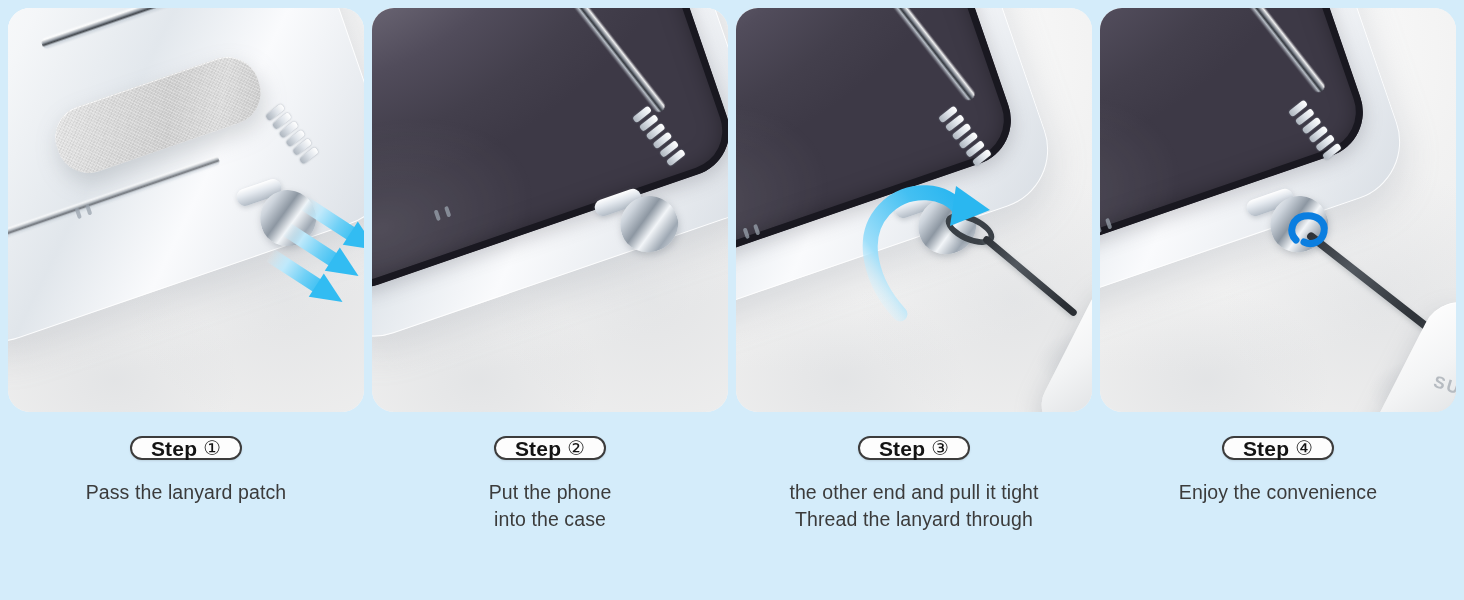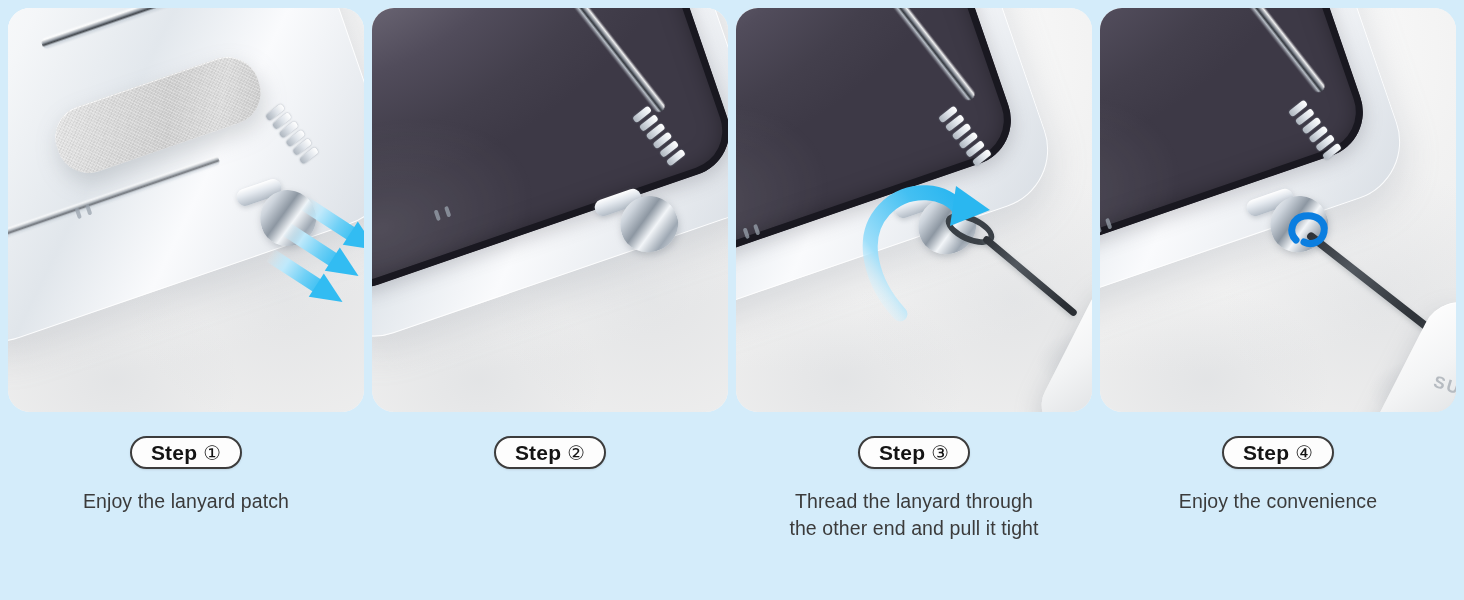--- a/index.html
+++ b/index.html
@@ -271,21 +271,21 @@
     flex-direction: column;
     align-items: center;
   }
 
   .step-badge {
     display: inline-flex;
     align-items: center;
     justify-content: center;
     gap: 6px;
     min-width: 112px;
-    height: 33px;
+    height: 24px;
     padding: 0 17px;
     border: 2px solid #3c3c3c;
     border-radius: 999px;
     background: #fdfdfd;
     box-shadow: 0 1px 2px rgba(90,100,110,0.18);
   }
   .step-badge .step-word {
     font-size: 21px;
     font-weight: 700;
     color: #141414;
@@ -480,39 +480,43 @@
   </div>
 
   <div class="caption-row">
 
     <div class="caption">
       <div class="step-badge">
         <span class="step-word">Step</span>
         <span class="step-num">①</span>
       </div>
       <div class="caption-text">
-        <span class="line">Enjoy the lanyard patch</span>
+        <span class="line">Pass the lanyard patch</span>
       </div>
     </div>
 
     <div class="caption">
       <div class="step-badge">
         <span class="step-word">Step</span>
         <span class="step-num">②</span>
       </div>
+      <div class="caption-text">
+        <span class="line">Put the phone</span>
+        <span class="line">into the case</span>
+      </div>
     </div>
 
     <div class="caption">
       <div class="step-badge">
         <span class="step-word">Step</span>
         <span class="step-num">③</span>
       </div>
       <div class="caption-text">
+        <span class="line">the other end and pull it tight</span>
         <span class="line">Thread the lanyard through</span>
-        <span class="line">the other end and pull it tight</span>
       </div>
     </div>
 
     <div class="caption">
       <div class="step-badge">
         <span class="step-word">Step</span>
         <span class="step-num">④</span>
       </div>
       <div class="caption-text">
         <span class="line">Enjoy the convenience</span>

